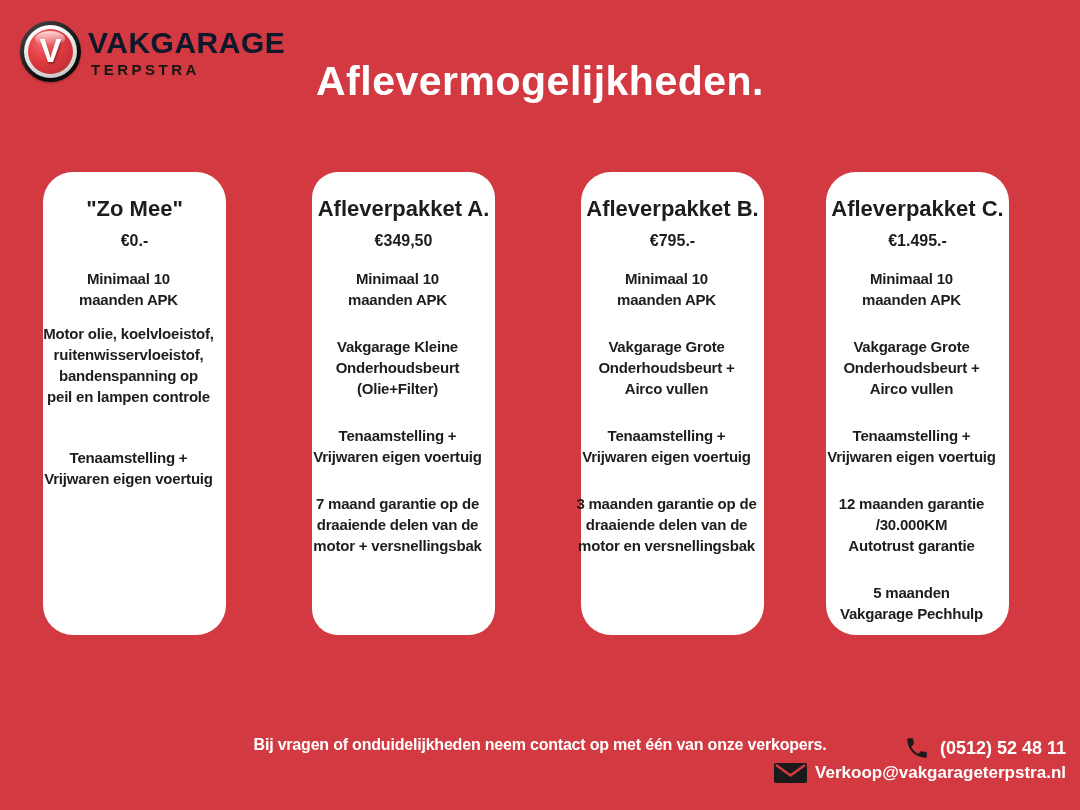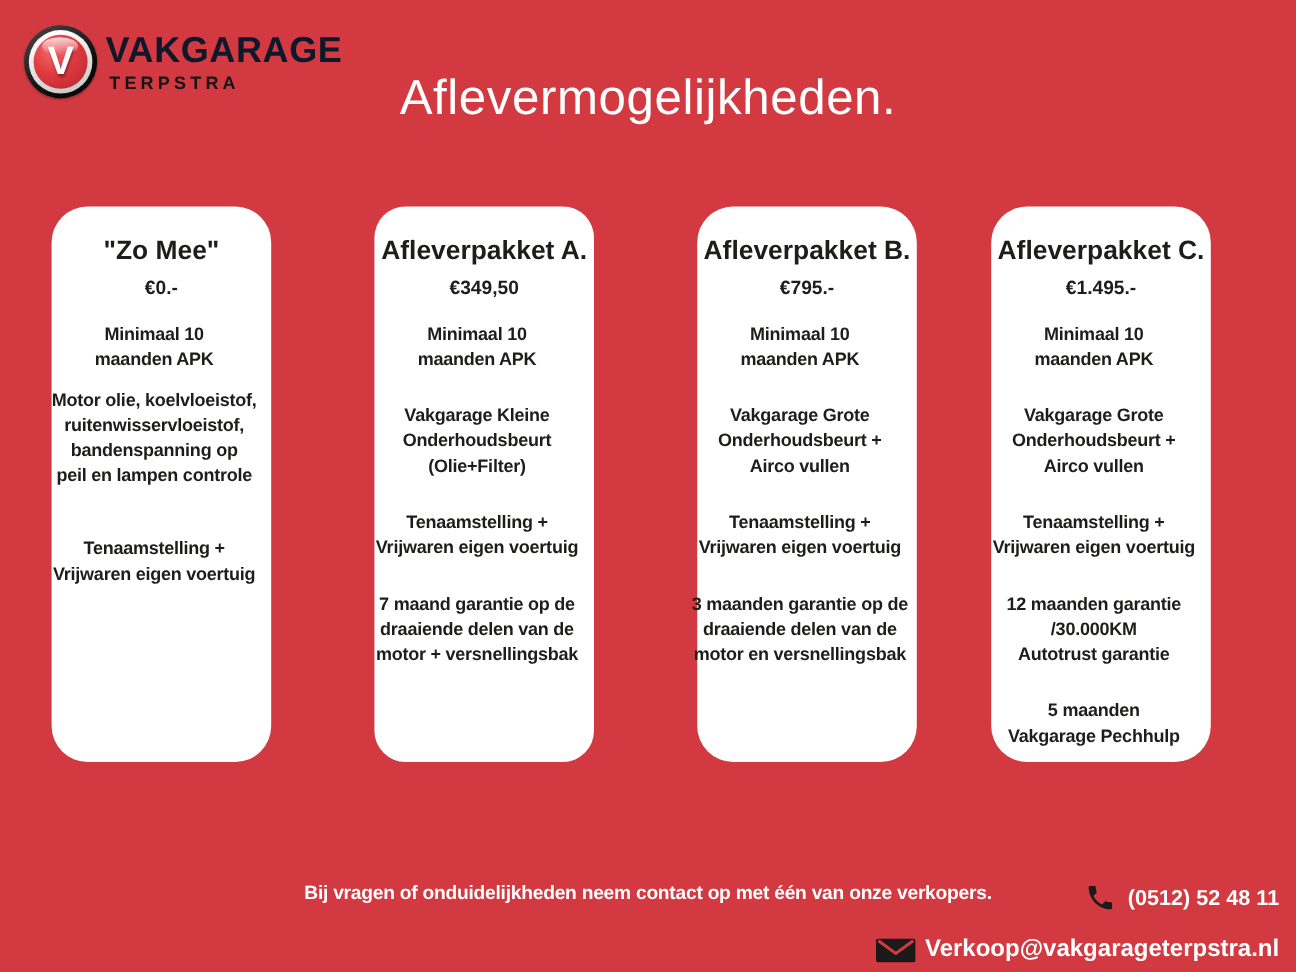--- a/index.html
+++ b/index.html
@@ -41,21 +41,21 @@
     position:absolute; left:88px; top:26px;
     font-size:30px; font-weight:700; color:#0f172a; letter-spacing:.5px;
   }
   .brand-sub {
     position:absolute; left:91px; top:61px;
     font-size:15px; font-weight:700; color:#161614; letter-spacing:3.5px;
   }
   .page-title {
     position:absolute; top:58px; left:0; right:0;
     text-align:center; color:#ffffff;
-    font-size:41px; font-weight:400; letter-spacing:.5px;
+    font-size:41px; font-weight:700; letter-spacing:.5px;
   }
 
   
   .cards { position:absolute; inset:0; }
   .card {
     position:absolute; top:172px; width:183px; height:463px;
     background:#ffffff; border-radius:30px; color:#1d1d1b;
     text-align:center;
   }
   .card-0 { left:43px; }
@@ -78,27 +78,27 @@
   .card-0 .card-items { gap:13px; }
   .card-0 .card-item:nth-child(3) { margin-top:27px; }
 
   
   .footer-note {
     position:absolute; top:736px; left:0; right:0; text-align:center;
     color:#ffffff; font-size:16px; font-weight:700; letter-spacing:-.2px;
   }
   .contact {
     position:absolute; right:14px; top:735px;
-    display:flex; flex-direction:column; align-items:flex-end; gap:19px;
+    display:flex; flex-direction:column; align-items:flex-end; gap:2px;
   }
   .contact-row {
     display:flex; align-items:center; color:#ffffff; font-weight:700;
   }
   .contact-row.phone { gap:10px; font-size:18px; }
-  .contact-row.email { gap:8px;  font-size:20px; }
+  .contact-row.email { gap:8px;  font-size:17px; }
   .icon { display:inline-flex; flex:0 0 auto; }
 </style>
 </head>
 <body>
 
 <div class="page">
 
   <div class="logo">
     <div class="logo-mid">
       <div class="logo-ball">

